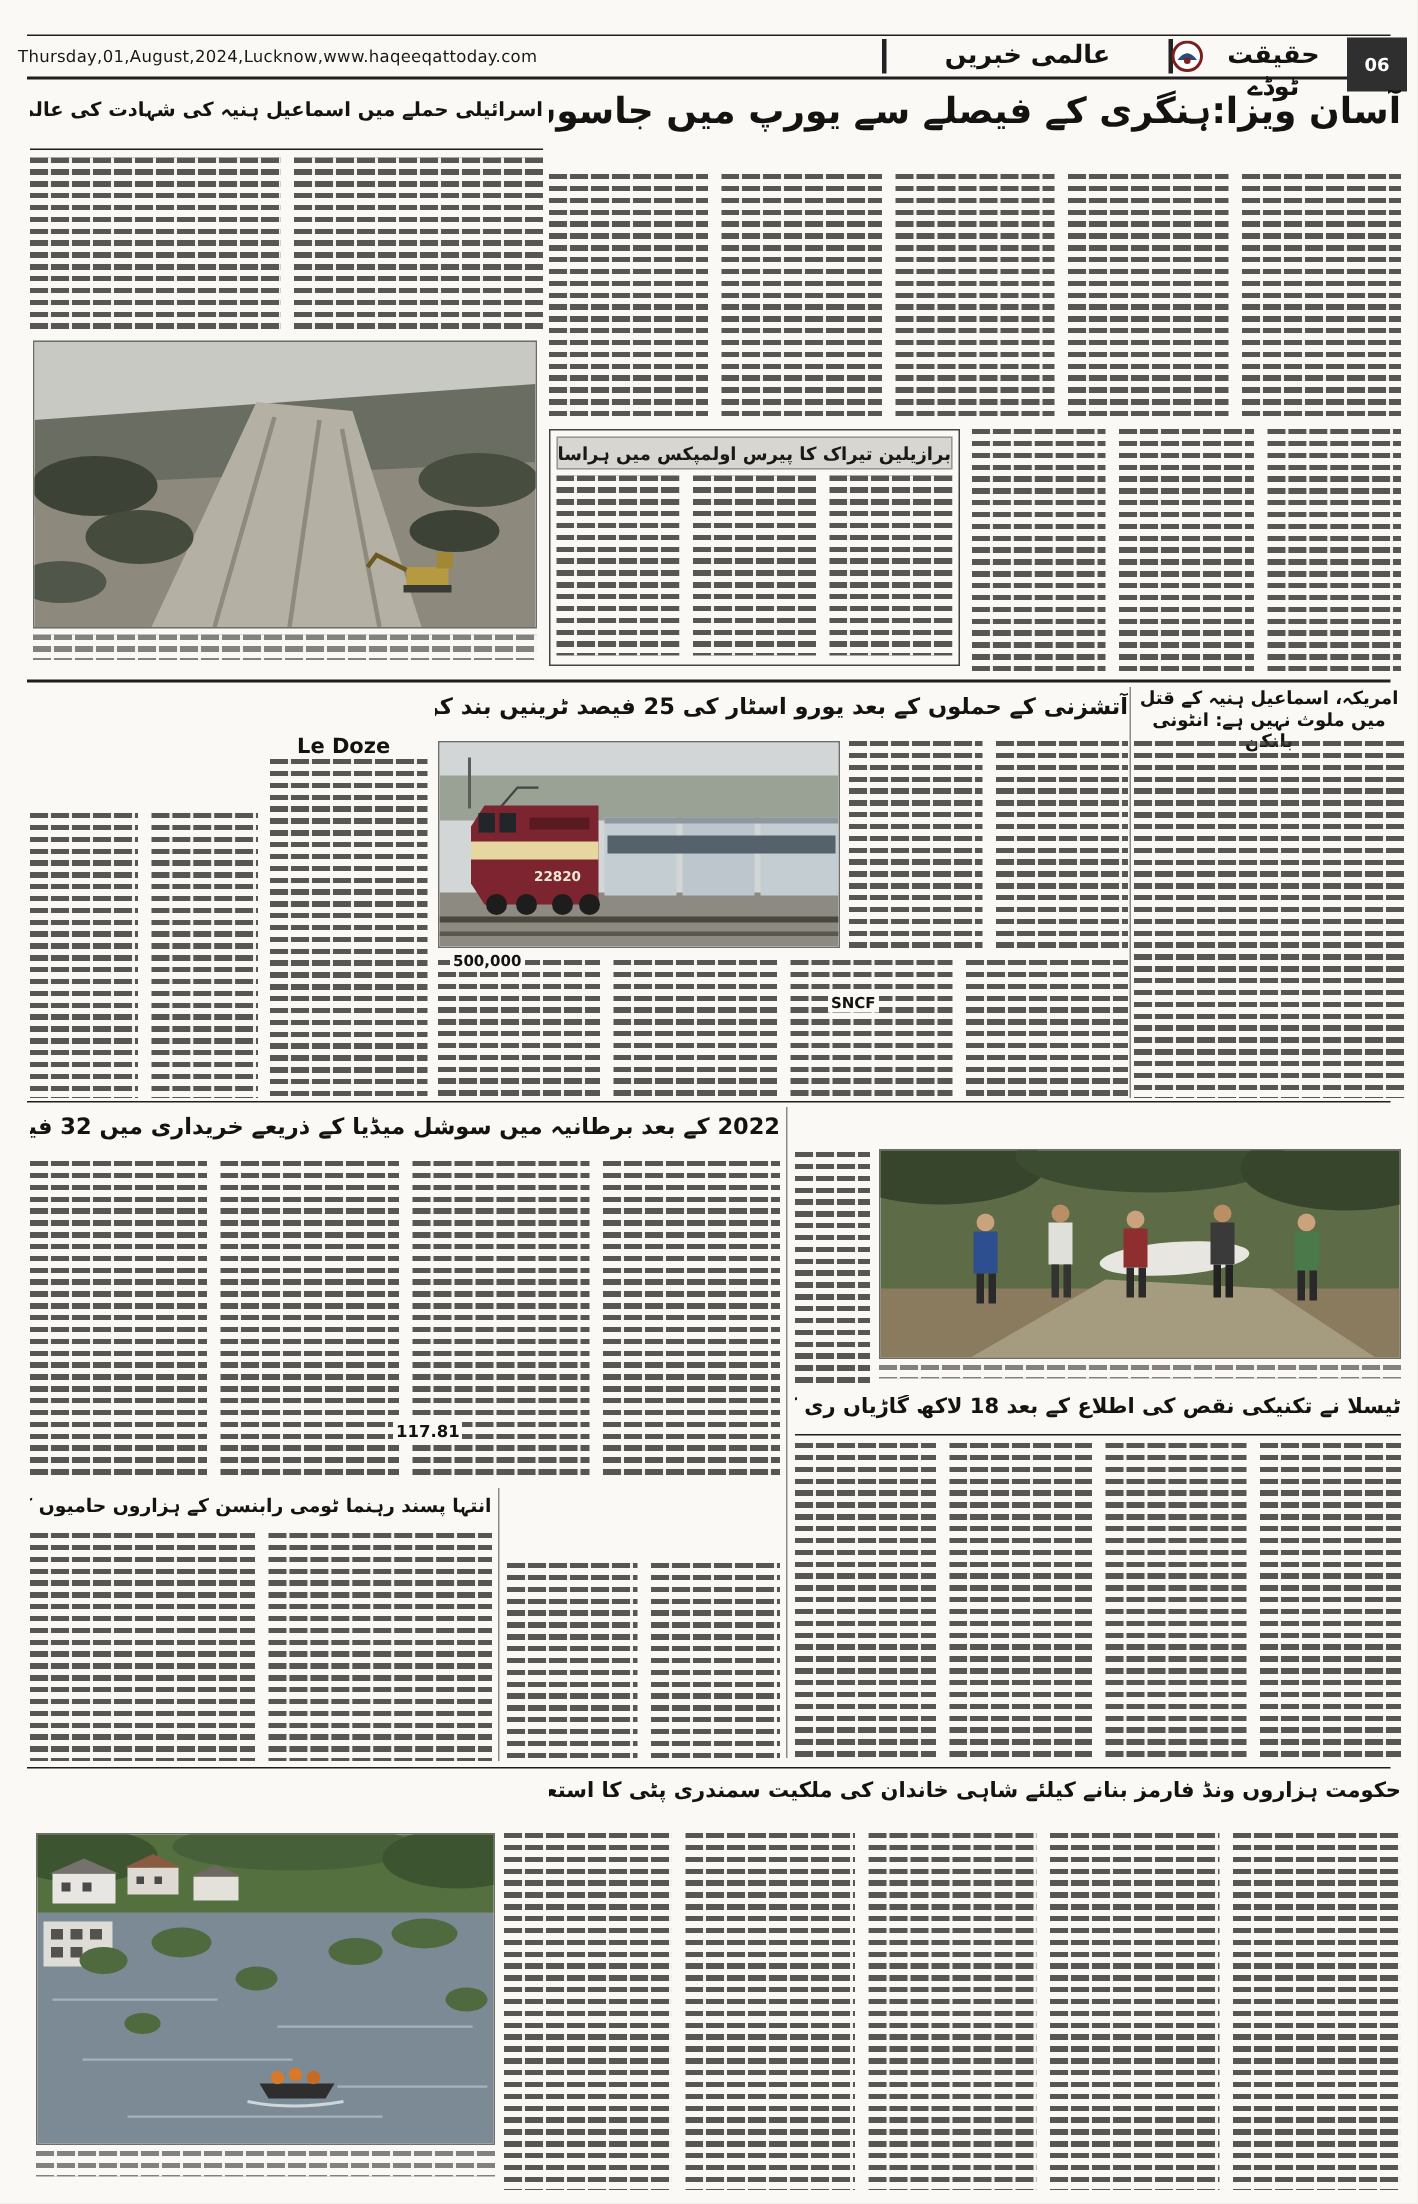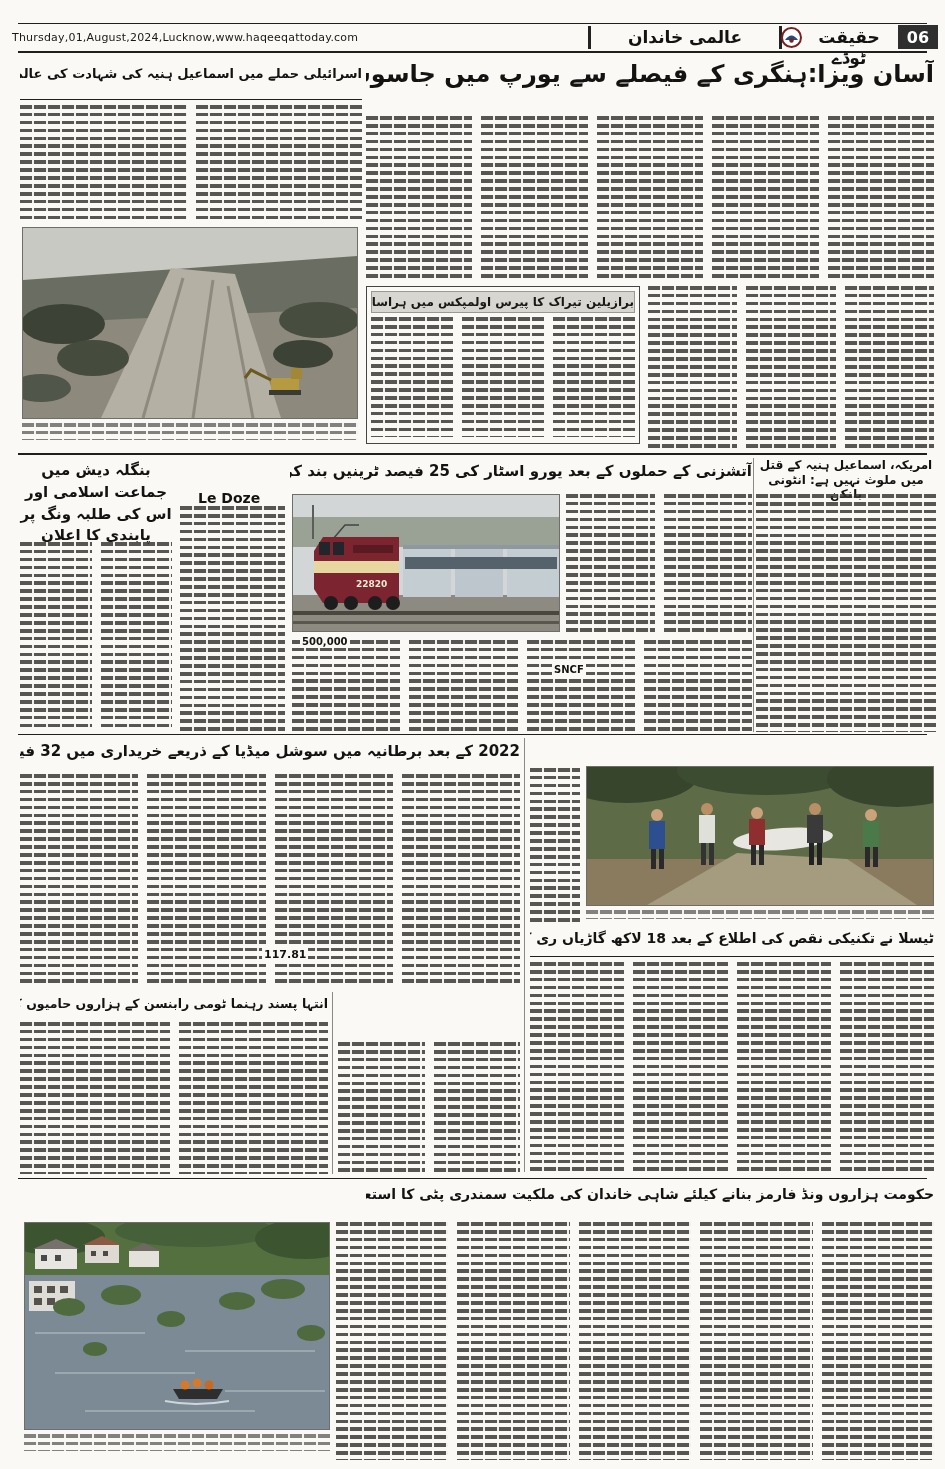--- a/index.html
+++ b/index.html
@@ -31,32 +31,32 @@
 <body>
 
 <div class="page">
 
   <div class="abs rule" style="left:18px;top:23px;width:909px;height:1px"></div>
   <div class="abs rule" style="left:18px;top:51px;width:909px;height:2px"></div>
 
   <div class="abs" style="left:12px;top:31px;font-size:11px;letter-spacing:.2px">Thursday,01,August,2024,Lucknow,www.haqeeqattoday.com</div>
 
   <div class="abs hl" style="left:588px;top:26px;width:188px;height:23px;font-size:17px;
-       border-left:3px solid #222;border-right:3px solid #222;display:flex;align-items:center;justify-content:center">عالمی خاندان</div>
+       border-left:3px solid #222;border-right:3px solid #222;display:flex;align-items:center;justify-content:center">عالمی خبریں</div>
 
   <span class="abs" style="left:781px;top:27px">
     <svg width="21" height="21" viewBox="0 0 21 21">
       <circle cx="10.5" cy="10.5" r="9.5" fill="#fff" stroke="#7a2020" stroke-width="2"></circle>
       <path d="M4 13 Q10.5 4 17 13 Z" fill="#2a4a7a"></path>
       <circle cx="10.5" cy="13.5" r="2.2" fill="#7a2020"></circle>
     </svg>
   </span>
   <div class="abs hl" style="left:804px;top:27px;width:90px;font-size:17px">حقیقت ٹوڈے</div>
 
-  <div class="abs badge" style="left:898px;top:25px;width:40px;height:24px;font-size:16px">06</div>
+  <div class="abs badge" style="left:898px;top:25px;width:40px;height:36px;font-size:12px">06</div>
 
   <div class="abs hl nowrap" style="left:366px;top:60px;width:568px;font-size:24px;letter-spacing:-.5px">آسان ویزا:ہنگری کے فیصلے سے یورپ میں جاسوسی بڑھنے کا خدشہ</div>
 
   <div class="abs cols" style="left:366px;top:116px;width:568px;height:164px">
     <div class="c gk"></div>
     <div class="c gk"></div>
     <div class="c gk"></div>
     <div class="c gk"></div>
     <div class="c gk"></div>
   </div>
@@ -144,21 +144,20 @@
     <div class="c gk"></div>
     <div class="c gk"></div>
     <div class="c gk"></div>
   </div>
 
   <div class="abs gk" style="left:180px;top:506px;width:105px;height:226px"></div>
   <div class="frag" style="left:196px;top:490px;font-size:14px">Le Doze</div>
   <div class="frag" style="left:300px;top:636px;font-size:10px">500,000</div>
   <div class="frag" style="left:552px;top:664px;font-size:10px">SNCF</div>
 
-  <div class="abs hl" style="left:20px;top:460px;width:152px;font-size:15px;line-height:1.45">بنگلہ دیش میں جماعت اسلامی اور اس کی طلبہ ونگ پر پابندی کا اعلان</div>
   <div class="abs cols" style="left:20px;top:542px;width:152px;height:190px">
     <div class="c gk"></div>
     <div class="c gk"></div>
   </div>
 
   <div class="abs vrule" style="left:753px;top:458px;height:274px"></div>
   <div class="abs hl" style="left:756px;top:458px;width:180px;font-size:12px">امریکہ، اسماعیل ہنیہ کے قتل میں ملوث نہیں ہے: انٹونی بلنکن</div>
   <div class="abs gk" style="left:756px;top:494px;width:180px;height:238px"></div>
 
   <div class="abs rule" style="left:18px;top:734px;width:909px;height:1px"></div>

